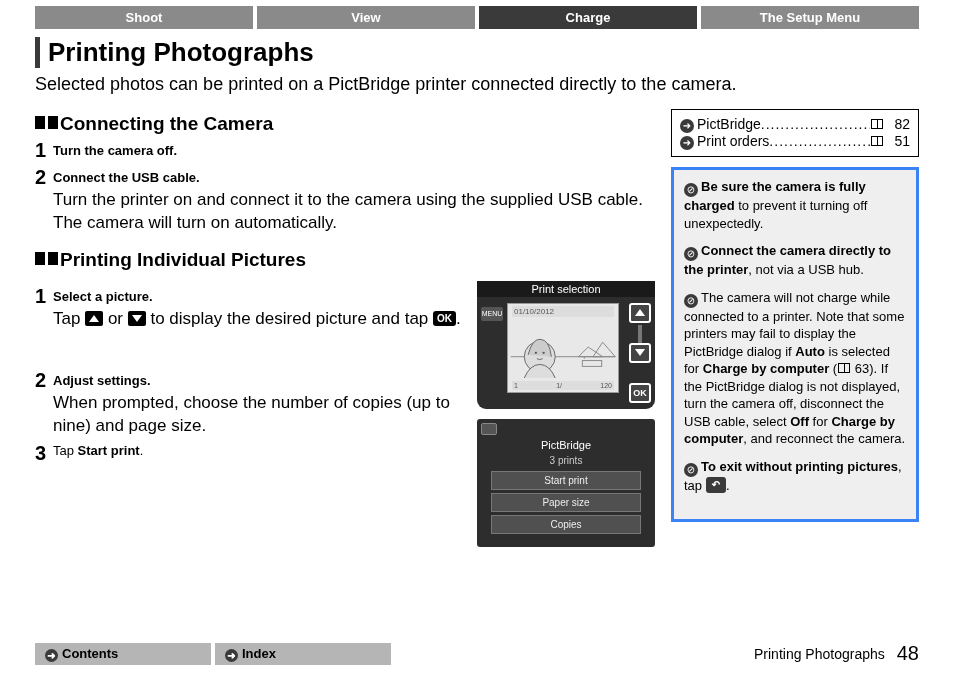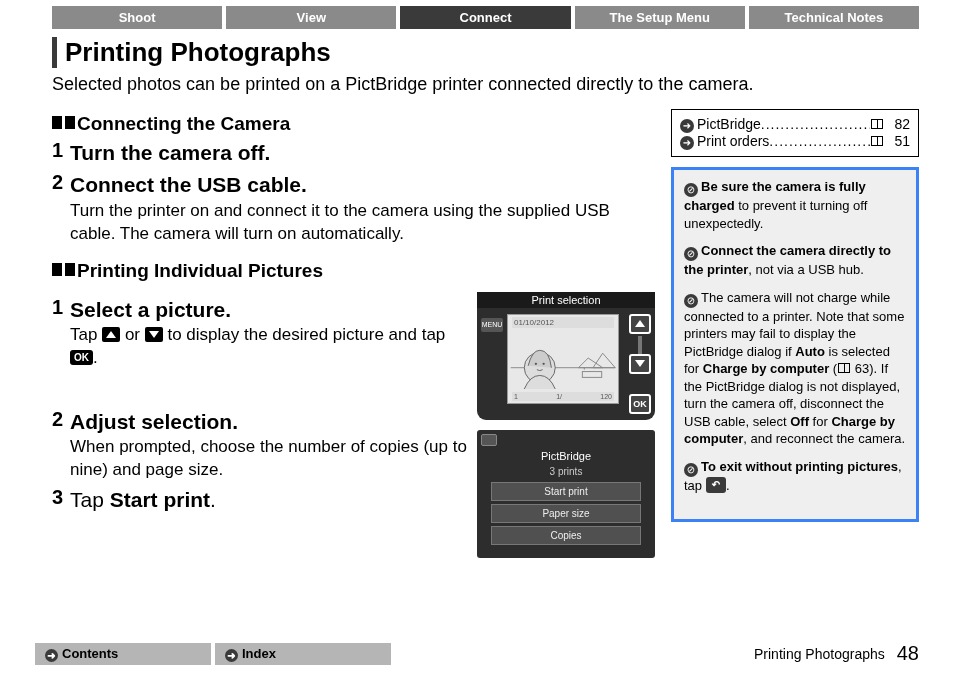--- a/index.html
+++ b/index.html
@@ -4,21 +4,21 @@
 <style>
   * { box-sizing: border-box; }
   body {
     margin: 0; padding: 0;
     font-family: "Segoe UI", Arial, sans-serif;
     background: #fff;
     width: 954px; height: 677px;
     position: relative;
     color: #000;
   }
-  .page { padding: 0 35px 0 52px; }
+  .page { padding: 0 35px 0 35px; }
   .tabbar { display: flex; gap: 4px; margin-bottom: 8px; padding-top: 6px; }
   .tab {
     flex: 1; text-align: center; font-weight: bold;
     font-size: 13px; color: #fff; padding: 4px 0;
     background: #8a8a8a;
   }
   .tab.active { background: #3a3a3a; }
   h1.title {
     font-size: 26px; font-weight: bold; margin: 4px 0 6px 0;
     border-left: 5px solid #3a3a3a; padding-left: 8px;
@@ -33,21 +33,21 @@
   }
   .section-hd::before {
     content: ""; display: inline-block; width: 10px; height: 13px;
     background: #000; margin-right: 3px; vertical-align: 1px;
     box-shadow: 13px 0 0 #000;
   }
   .section-hd .mark-spacer { display:inline-block; width:12px; }
   .step { display: flex; align-items: flex-start; margin: 4px 0; }
   .step .num { font-weight: bold; font-size: 20px; width: 18px; }
   .step .body2 { flex: 1; font-size: 17px; line-height: 1.35; }
-  .step .label { font-weight: bold; font-size: 21px; }
+  .step .label { font-weight: bold; font-size: 13px; }
   .row2 { display: flex; gap: 10px; margin-top: 10px;}
   .textcol { flex: 1; }
   .screencol { width: 180px; }
   .sq-btn {
     display: inline-block; background: #000; color: #fff;
     font-size: 10px; font-weight: bold; padding: 1px 4px;
     border-radius: 2px; vertical-align: 2px;
   }
   .tri-up { display:inline-block;width:0;height:0;border-left:5px solid transparent;border-right:5px solid transparent;border-bottom:7px solid #fff; }
   .tri-dn { display:inline-block;width:0;height:0;border-left:5px solid transparent;border-right:5px solid transparent;border-top:7px solid #fff; }
@@ -129,23 +129,22 @@
   .footer .pgtitle { font-size:14px; margin-right:12px; }
   .footer .pgnum { font-size:20px; }
 </style>
 </head>
 <body>
 
 <div class="page">
   <div class="tabbar">
     <div class="tab">Shoot</div>
     <div class="tab">View</div>
-    <div class="tab active">Connect</div>
+    <div class="tab active">Charge</div>
     <div class="tab">The Setup Menu</div>
-    <div class="tab">Technical Notes</div>
   </div>
 
   <h1 class="title">Printing Photographs</h1>
   <p class="intro">Selected photos can be printed on a PictBridge printer connected directly to the camera.</p>
 
   <div class="body">
     <div class="leftcol">
       <div class="section-hd"><span class="mark-spacer"></span><span>Connecting the Camera</span></div>
       <div class="step">
         <div class="num">1</div>
@@ -172,21 +171,21 @@
               <span> or </span>
               <span class="sq-btn"><span class="tri-dn"></span></span>
               <span> to display the desired picture and tap </span>
               <span class="ok-btn">OK</span><span>.</span>
             </div>
           </div>
           <div style="height:30px"></div>
           <div class="step">
             <div class="num">2</div>
             <div class="body2">
-              <span class="label">Adjust selection.</span><br>
+              <span class="label">Adjust settings.</span><br>
               <span>When prompted, choose the number of copies (up to nine) and page size.</span>
             </div>
           </div>
           <div class="step">
             <div class="num">3</div>
             <div class="body2 label">
               <span style="font-weight:normal">Tap </span><span>Start print</span><span style="font-weight:normal">.</span>
             </div>
           </div>
         </div>

